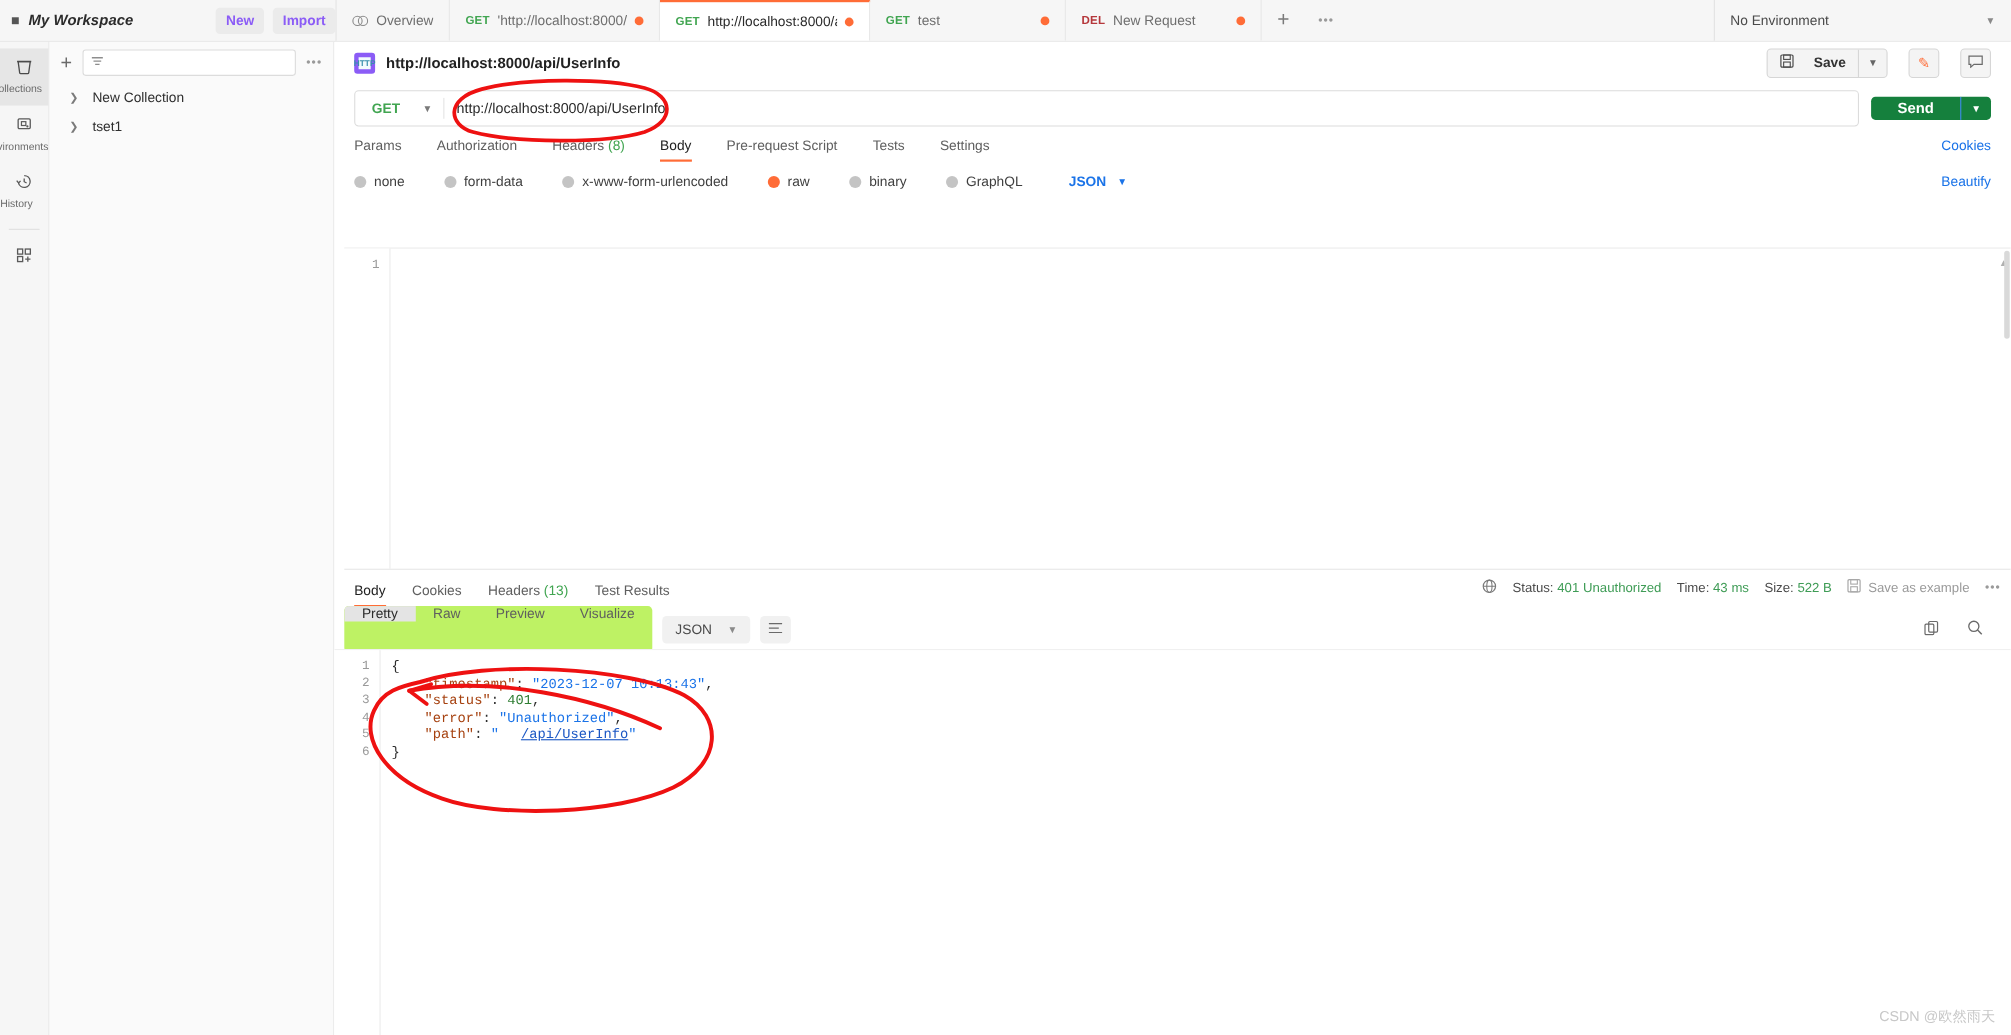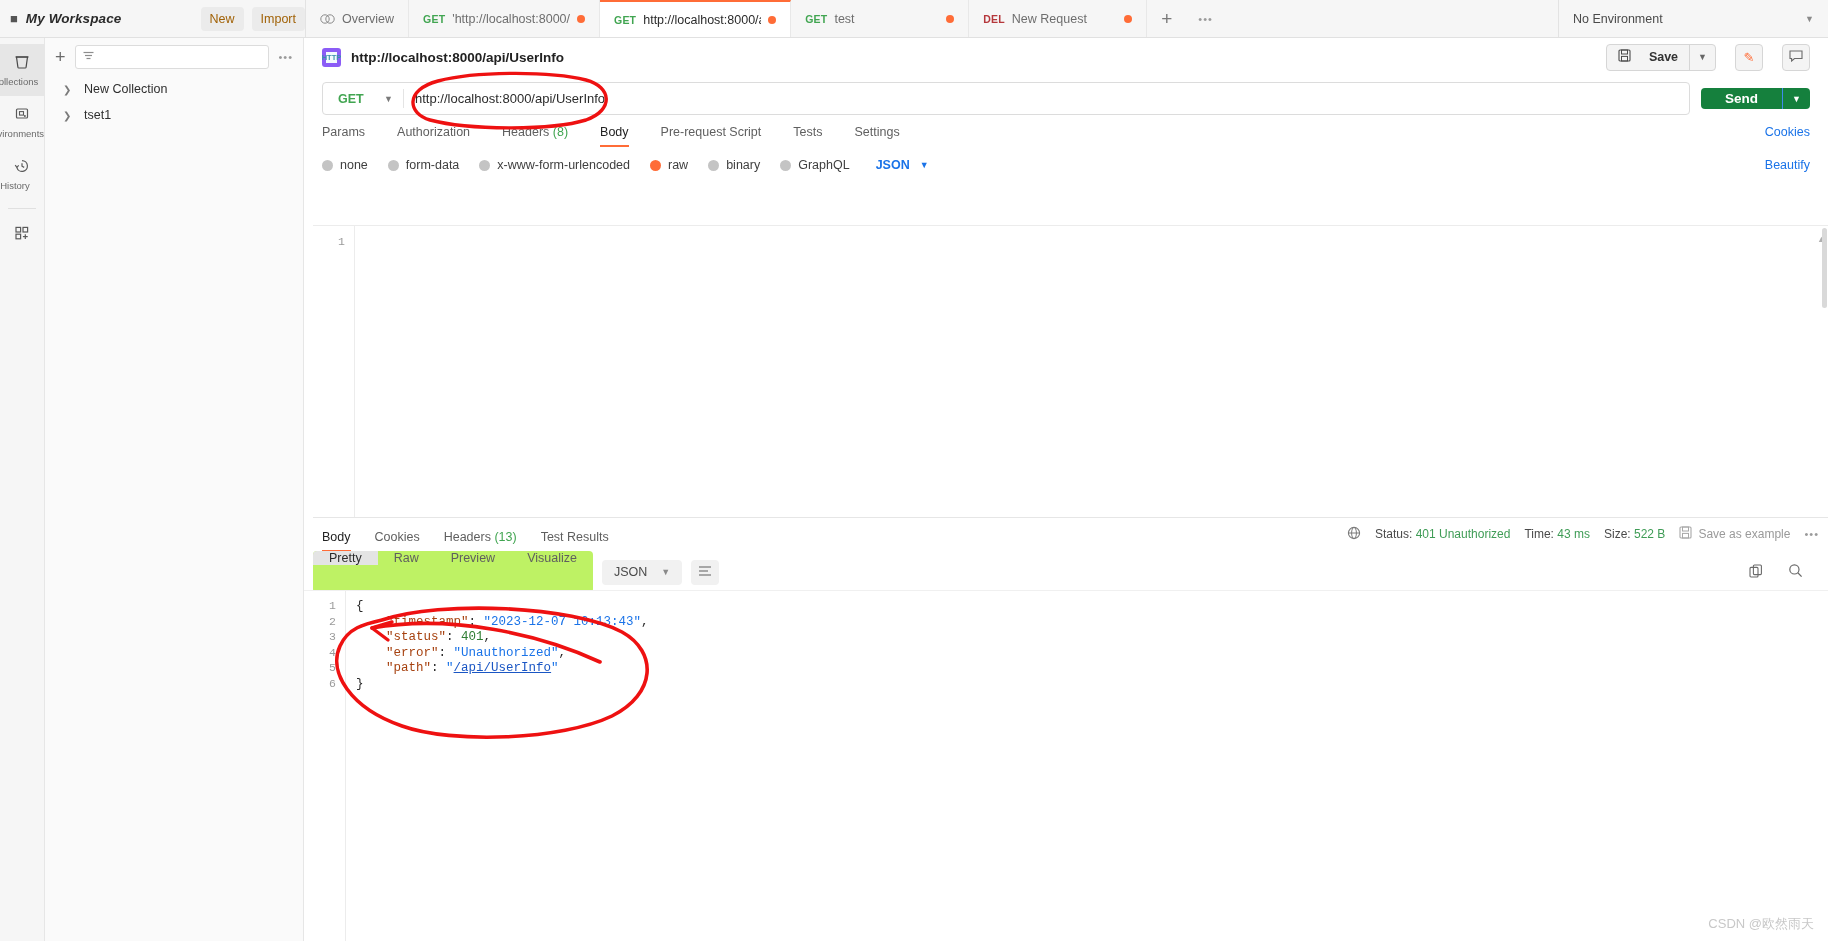--- a/index.html
+++ b/index.html
@@ -19,21 +19,21 @@
     border-bottom: 1px solid #e1e1e1;
     display: flex; align-items: stretch;
   }
   .ws-zone {
     width: 305px; display: flex; align-items: center;
     padding-left: 10px; gap: 8px; background: #f6f6f6;
   }
   .ws-title { font-size: 13.5px; font-weight: 700; color: #2b2b2b; letter-spacing: .1px; font-style: italic; }
   .ws-spacer { flex: 1; }
   .ws-btn {
-    font-size: 12.5px; color: #a16207; font-weight: 400;
+    font-size: 12.5px; color: #8b5cf6; font-weight: 700;
     padding: 5px 9px; border-radius: 4px; background: #ebebeb; cursor: pointer;
   }
 
   .tabstrip {
     flex: 1; display: flex; align-items: stretch; background: #f6f6f6;
     border-left: 1px solid #e3e3e3;
     overflow: hidden;
   }
   .tab {
     display: flex; align-items: center; gap: 7px;
@@ -193,21 +193,21 @@
     content: ""; position: absolute; left: 16px; right: 16px; bottom: 0;
     height: 2px; background: #ff6c37;
   }
   .rtab:first-child.active::after { left: 0; }
   .rtab .cnt { color: #41a551; }
   .tabs-spacer { flex: 1; }
   .link-blue { font-size: 12.5px; color: #1a73e8; cursor: pointer; padding-bottom: 8px; }
 
   
   .btype-row {
-    display: flex; align-items: flex-end; gap: 0; padding: 0 18px; margin-top: 11px;
+    display: flex; align-items: flex-end; gap: 16px; padding: 0 18px; margin-top: 11px;
   }
   .radio-item {
     display: flex; align-items: center; gap: 7px; margin-right: 20px;
     font-size: 12.5px; color: #3f3f3f; cursor: pointer;
   }
   .radio {
     width: 11px; height: 11px; border-radius: 50%; background: #c4c4c4; flex: none;
   }
   .radio.on { background: #ff6c37; }
   .fmt-sel {
@@ -306,21 +306,21 @@
   }
   .r-code {
     flex: 1; border-left: 1px solid #ececec; padding-top: 8px; padding-left: 10px;
     font-family: "Liberation Mono", monospace; font-size: 12.5px; line-height: 15.6px;
     color: #2b2b2b; white-space: pre;
   }
   .jk { color: #a6410f; }
   .js { color: #1a73e8; }
   .jn { color: #2e7d32; }
   .jp { color: #2b2b2b; }
-  .jlink { color: #1a56c4; text-decoration: underline; }
+  .jlink { color: #1a56c4; text-decoration: underline; margin-left: 20px; }
   .r-line { height: 15.6px; }
 
   
   .anno { position: absolute; pointer-events: none; }
   .watermark {
     position: absolute; right: 14px; bottom: 8px; font-size: 13px; color: #c8c8c8;
   }
   .vscroll {
     position: absolute; right: 1px; top: 190px; width: 5px; height: 80px;
     background: #d9d9d9; border-radius: 3px;

